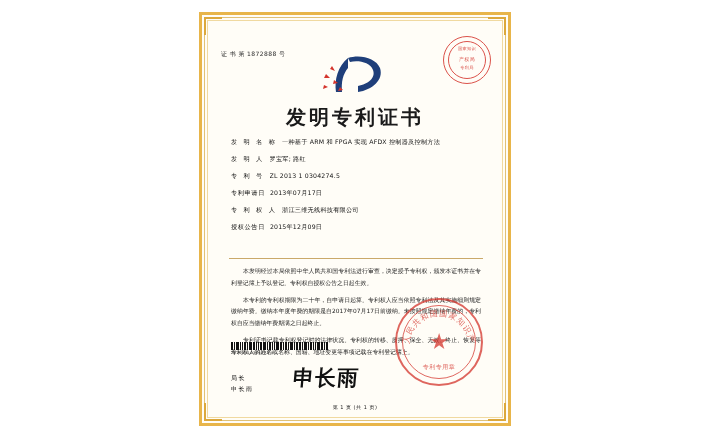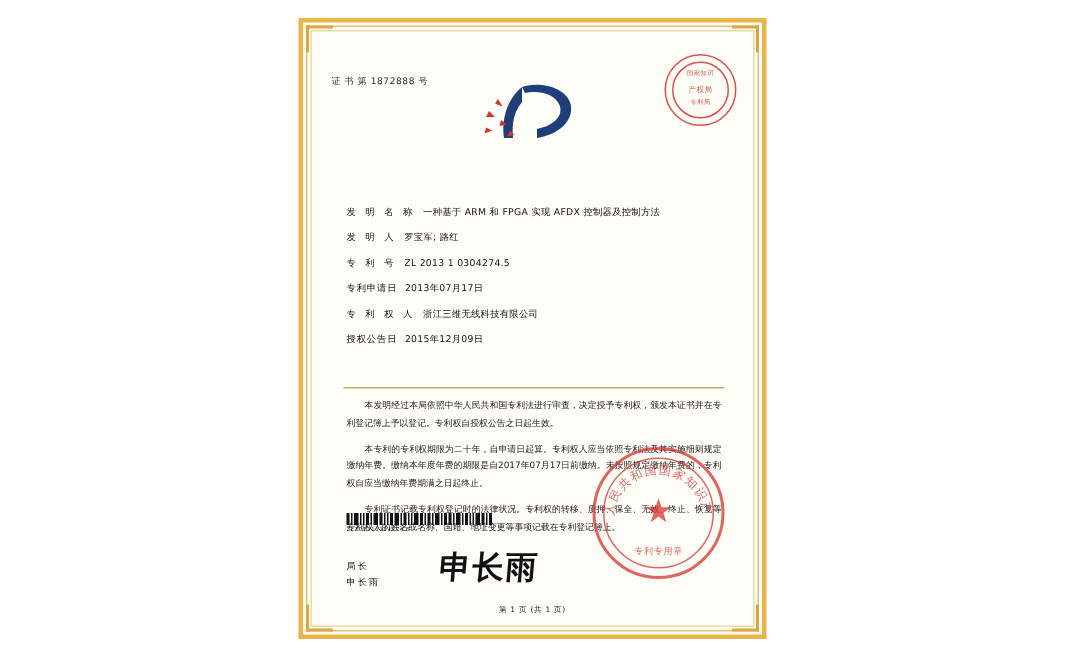--- a/index.html
+++ b/index.html
@@ -333,20 +333,21 @@
           <path d="M30 6 C42 2, 58 6, 62 16 C66 28, 54 38, 40 40 L40 34 C50 32, 58 26, 55 18 C52 10, 40 8, 32 10 Z" fill="#1f3f7a"></path>
           <path d="M18 40 C16 28, 20 14, 30 6 L30 16 C25 22, 23 30, 24 40 Z" fill="#1f3f7a"></path>
           <polygon points="14,14 17,19 12,17" fill="#d4342c"></polygon>
           <polygon points="8,22 12,26 6,26" fill="#d4342c"></polygon>
           <polygon points="16,28 20,31 15,32" fill="#d4342c"></polygon>
           <polygon points="6,33 10,35 5,37" fill="#d4342c"></polygon>
           <polygon points="22,35 25,38 20,39" fill="#d4342c"></polygon>
         </svg>
       </div>
 
+      <div class="doc-title">发明专利证书</div>
 
       <div class="fields">
         <div class="field-row">
           <span class="field-label">发 明 名 称</span>
           <span class="field-value">一种基于 ARM 和 FPGA 实现 AFDX 控制器及控制方法</span>
         </div>
         <div class="field-row">
           <span class="field-label">发 明 人</span>
           <span class="field-value">罗宝军; 路红</span>
         </div>

